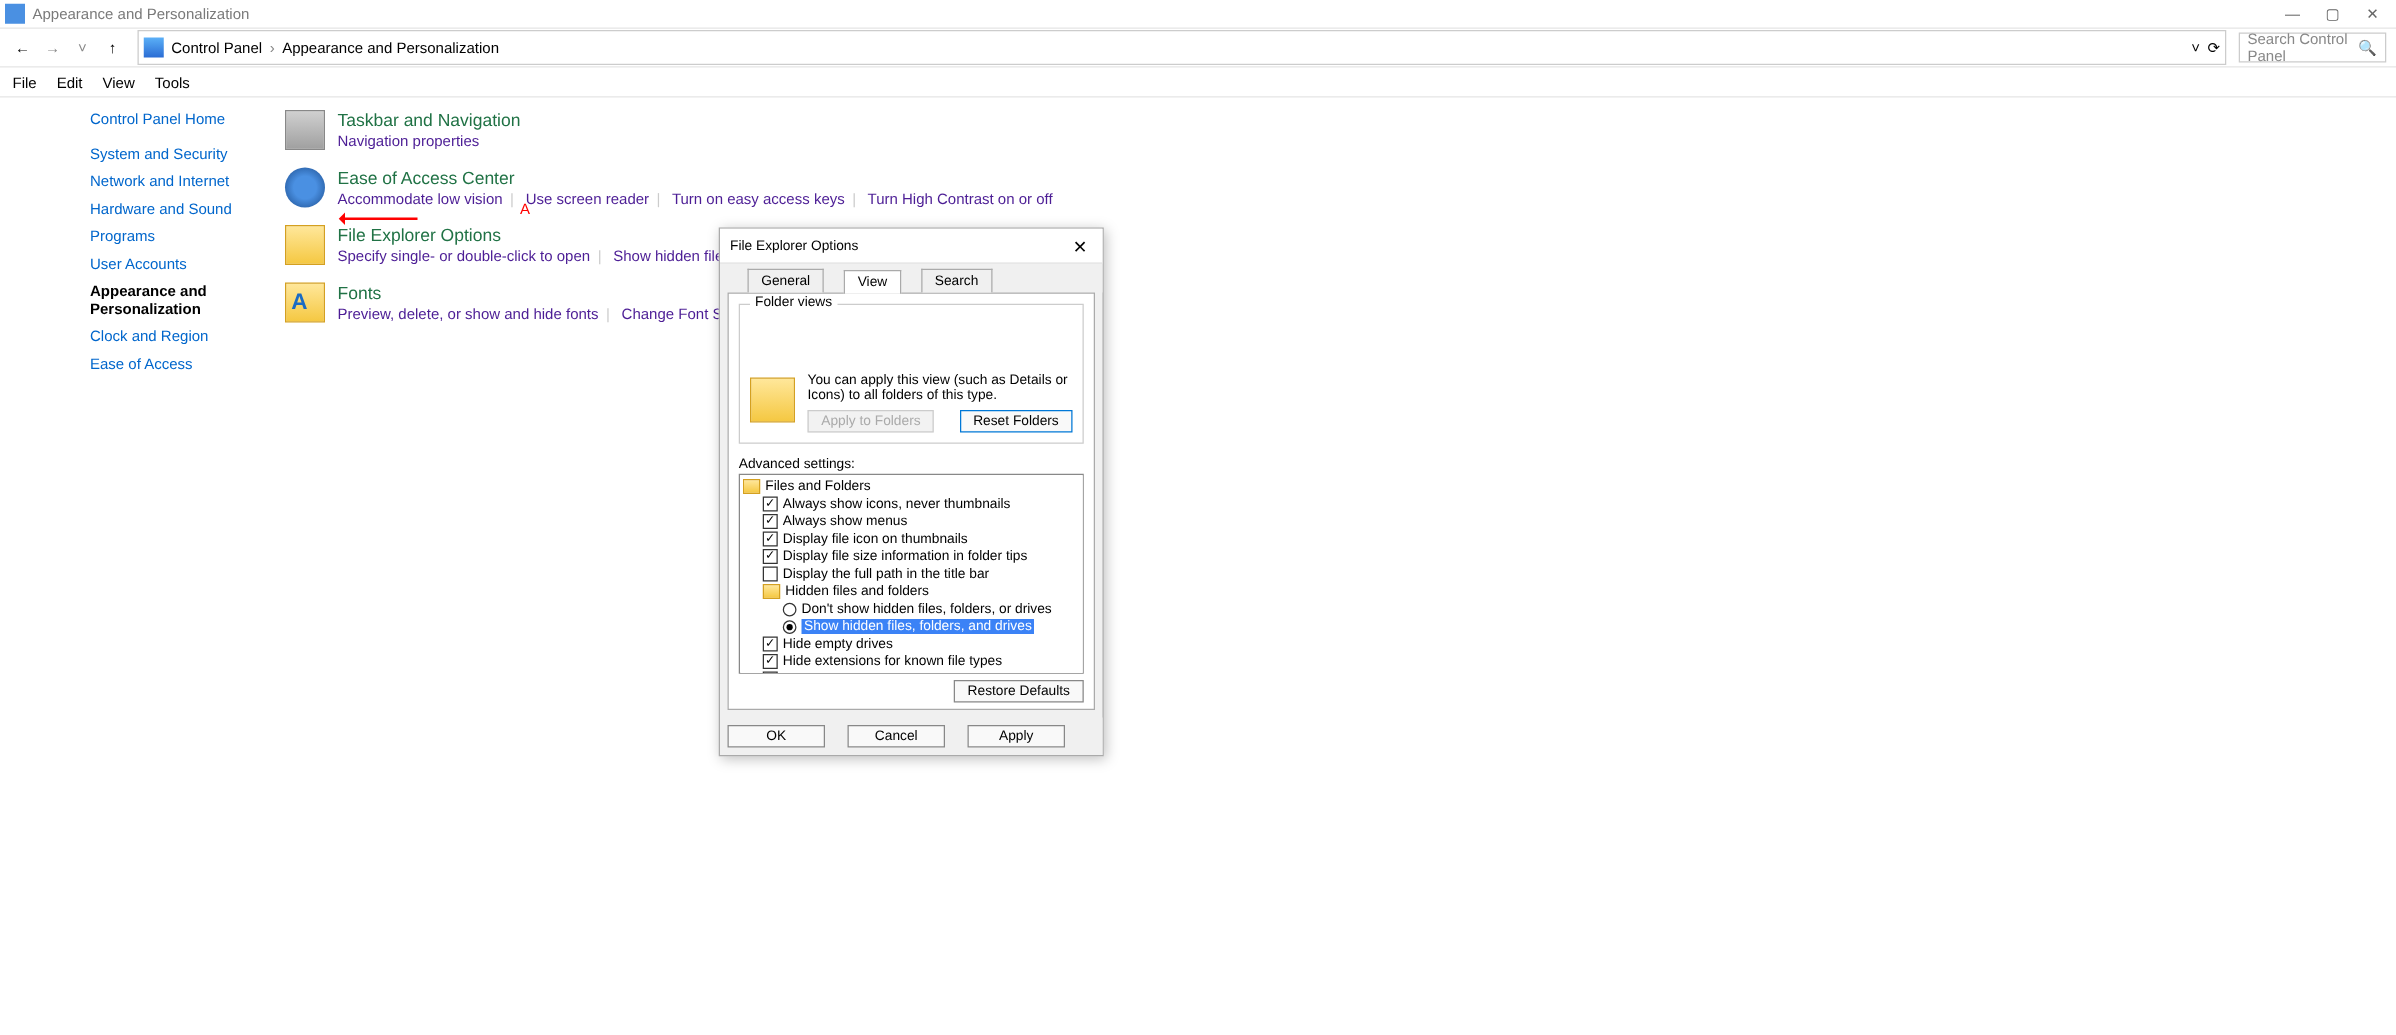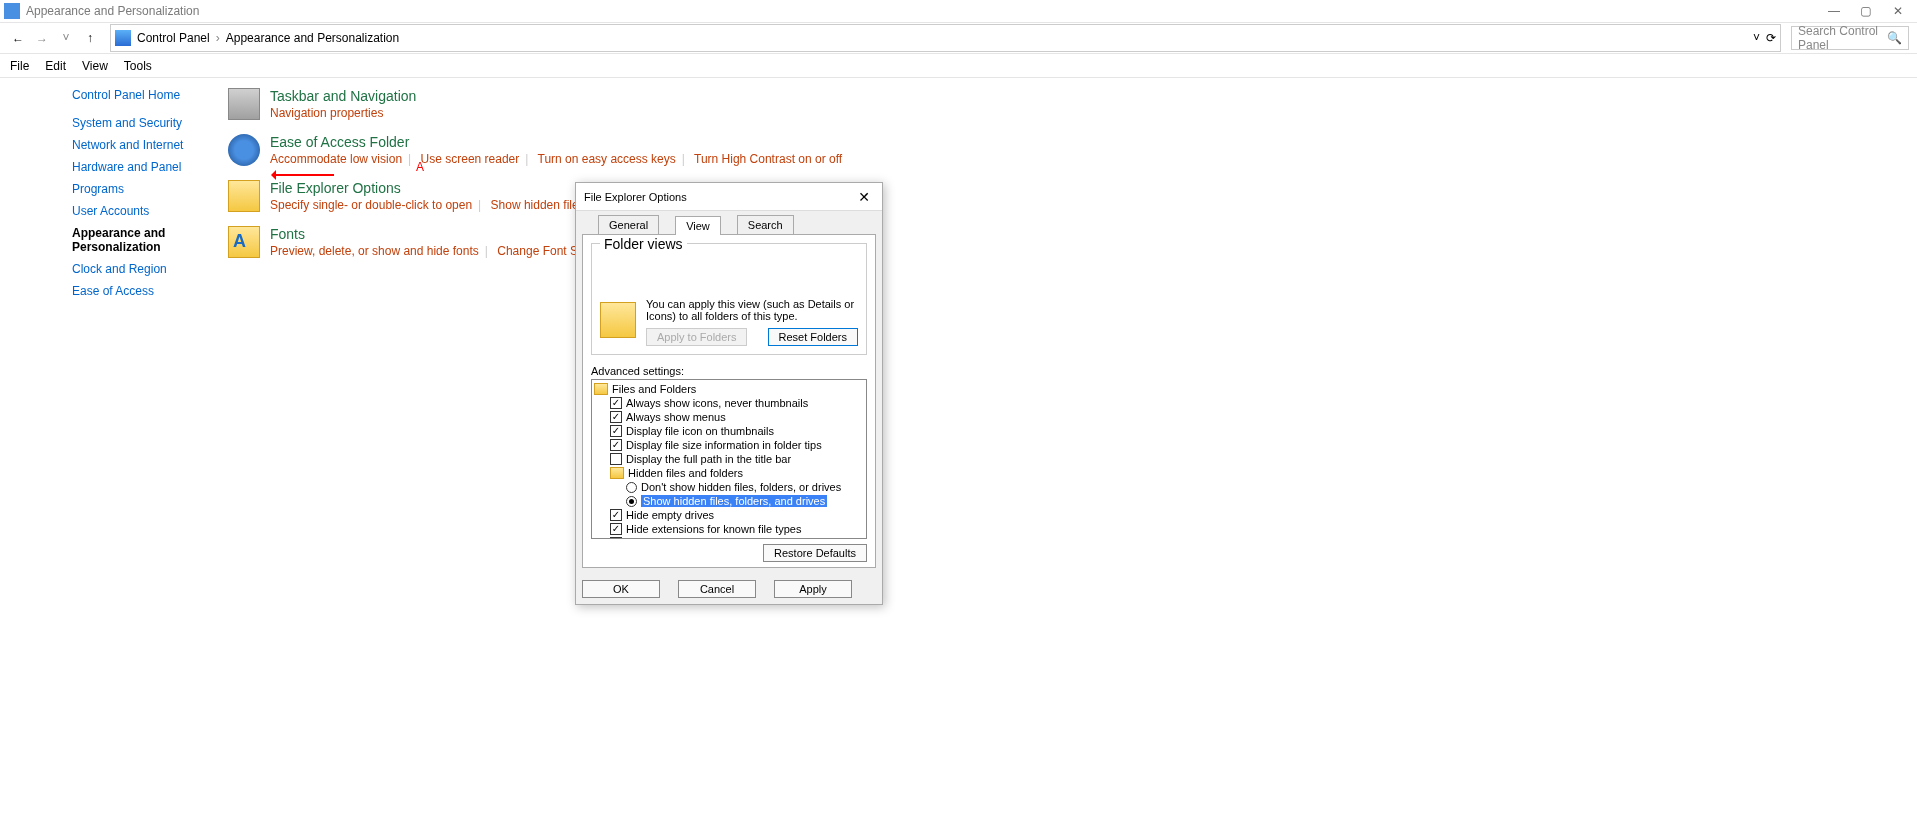--- a/index.html
+++ b/index.html
@@ -35,21 +35,21 @@
 .content { padding: 10px 0 0 20px; }
 .cat { display: flex; margin-bottom: 14px; }
 .cat-icon { width: 32px; height: 32px; margin-right: 10px; flex-shrink: 0; }
 .cat-icon.taskbar { background: linear-gradient(#d0d0d0,#a0a0a0); border: 1px solid #888; }
 .cat-icon.ease { background: radial-gradient(circle,#4a90e2 40%,#1a4a8a 100%); border-radius: 50%; }
 .cat-icon.folder { background: linear-gradient(#ffe79a,#f5c842); border: 1px solid #d4a020; }
 .cat-icon.fonts { background: linear-gradient(#ffe79a,#f5c842); border: 1px solid #d4a020; position: relative; }
 .cat-icon.fonts::after { content: "A"; color: #1a6bc4; font-weight: bold; font-size: 18px; position: absolute; left: 4px; top: 4px; }
 .cat-title { color: #207245; font-size: 14px; margin-bottom: 2px; }
 .cat-links { font-size: 12px; }
-.cat-links a { color: #c2410c; text-decoration: none; }
+.cat-links a { color: #4c1d95; text-decoration: none; }
 .cat-sep { color: #ccc; padding: 0 6px; }
 
 
 .anno-arrow-a { position: absolute; left: 344px; top: 168px; color: red; font-size: 14px; font-weight: bold; }
 .anno-arrow-a::before { content: ""; position: absolute; left: -70px; top: 6px; width: 60px; height: 0; border-top: 2px solid red; }
 .anno-arrow-a::after { content: ""; position: absolute; left: -78px; top: 2px; border: 5px solid transparent; border-right-color: red; }
 .anno-a-letter { position: absolute; left: 416px; top: 160px; color: red; font-size: 12px; }
 
 .anno-b { position: absolute; left: 664px; top: 202px; }
 .anno-b::before { content: ""; position: absolute; left: 0; top: 12px; width: 30px; height: 0; border-top: 2px solid red; transform: rotate(-20deg); }
@@ -65,21 +65,21 @@
 .dialog { position: absolute; left: 575px; top: 182px; width: 308px; background: #f0f0f0; border: 1px solid #aaa; box-shadow: 2px 2px 10px rgba(0,0,0,.25); font-size: 11px; }
 .dlg-title { height: 28px; display: flex; align-items: center; padding: 0 8px; background: #fff; border-bottom: 1px solid #ddd; }
 .dlg-title-text { flex: 1; }
 .dlg-close { width: 20px; text-align: center; cursor: pointer; font-size: 14px; }
 .dlg-tabs { display: flex; background: #f0f0f0; padding: 4px 6px 0; gap: 0; }
 .dlg-tab { padding: 3px 10px; border: 1px solid #aaa; border-bottom: none; background: #f0f0f0; cursor: pointer; margin-left: 16px; }
 .dlg-tab.active { background: #fff; position: relative; top: 1px; }
 .dlg-body { background: #fff; margin: 0 6px 6px; border: 1px solid #aaa; padding: 8px; }
 
 .group { border: 1px solid #ccc; padding: 8px; margin-bottom: 10px; position: relative; }
-.group-title { position: absolute; top: -8px; left: 8px; background: #fff; padding: 0 4px; font-size: 14px; }
+.group-title { position: absolute; top: -8px; left: 8px; background: #fff; padding: 0 4px; font-size: 11px; }
 .folder-views-row { display: flex; gap: 10px; align-items: flex-start; margin-top: 46px; }
 .fv-icon { width: 36px; height: 36px; background: linear-gradient(#ffe79a,#f5c842); border: 1px solid #d4a020; flex-shrink: 0; margin-top: 4px; }
 .fv-text { font-size: 11px; }
 .fv-buttons { display: flex; gap: 20px; margin-top: 6px; justify-content: space-between; }
 .btn { padding: 2px 10px; border: 1px solid #888; background: #f9f9f9; font-size: 11px; cursor: pointer; min-width: 78px; text-align: center; }
 .btn.disabled { color: #aaa; border-color: #ccc; background: #f2f2f2; }
 .btn.primary { border: 1px solid #0078d7; }
 
 .adv-label { font-size: 11px; margin-bottom: 2px; }
 .adv-box { border: 1px solid #888; height: 160px; overflow-y: scroll; background: #fff; padding: 2px; }
@@ -137,40 +137,40 @@
   <span>View</span>
   <span>Tools</span>
 </div>
 
 <div class="main">
   <div class="sidebar">
     <a>Control Panel Home</a>
     <div style="height:6px"></div>
     <a>System and Security</a>
     <a>Network and Internet</a>
-    <a>Hardware and Panel</a>
+    <a>Hardware and Sound</a>
     <a>Programs</a>
     <a>User Accounts</a>
     <a class="current">Appearance and Personalization</a>
     <a>Clock and Region</a>
     <a>Ease of Access</a>
   </div>
 
   <div class="content">
     <div class="cat">
       <div class="cat-icon taskbar"></div>
       <div>
         <div class="cat-title">Taskbar and Navigation</div>
         <div class="cat-links"><a>Navigation properties</a></div>
       </div>
     </div>
     <div class="cat">
       <div class="cat-icon ease"></div>
       <div>
-        <div class="cat-title">Ease of Access Folder</div>
+        <div class="cat-title">Ease of Access Center</div>
         <div class="cat-links">
           <a>Accommodate low vision</a><span class="cat-sep">|</span>
           <a>Use screen reader</a><span class="cat-sep">|</span>
           <a>Turn on easy access keys</a><span class="cat-sep">|</span>
           <a>Turn High Contrast on or off</a>
         </div>
       </div>
     </div>
     <div class="cat">
       <div class="cat-icon folder"></div>

